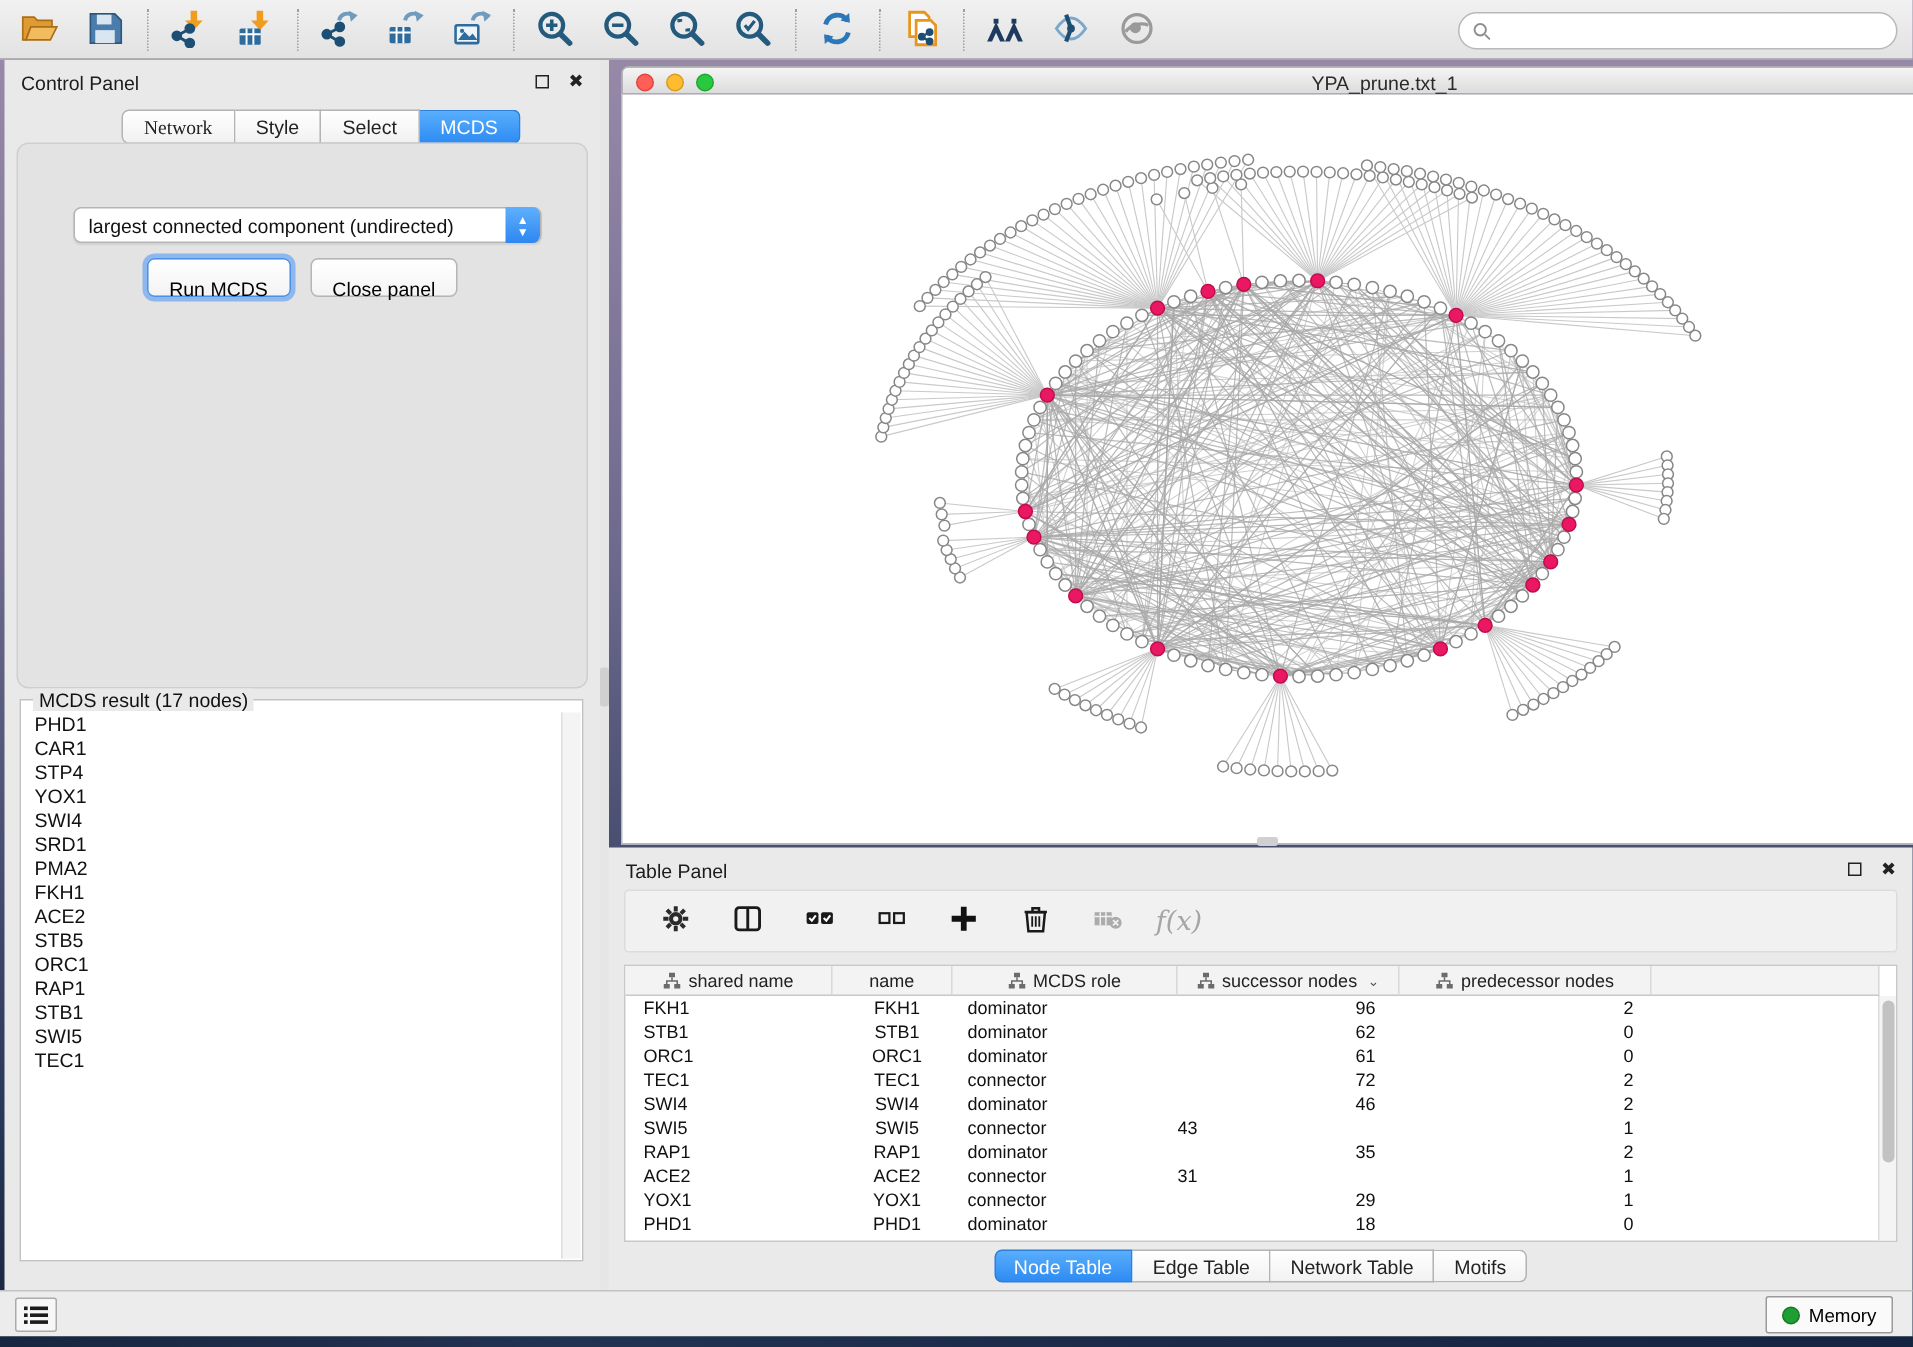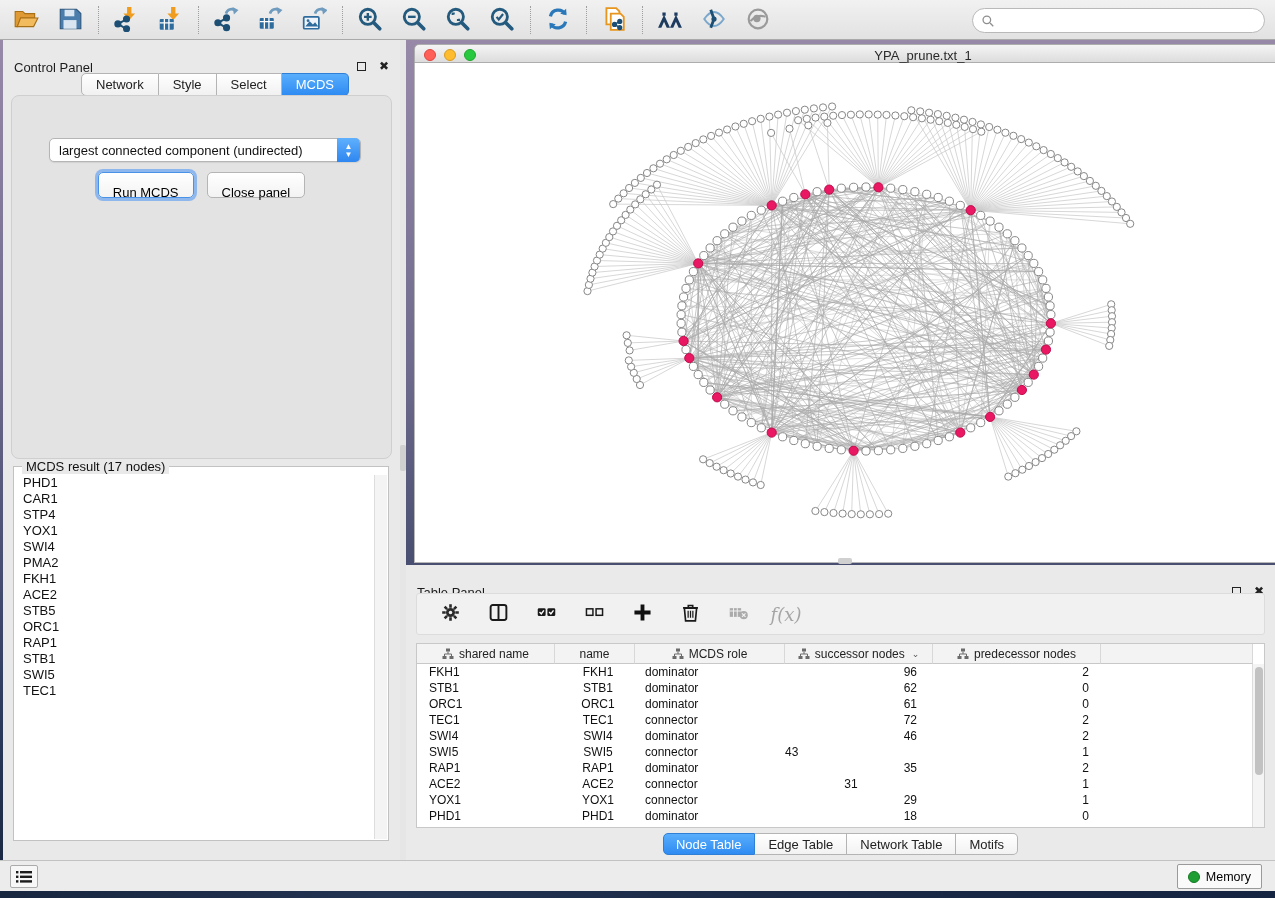--- a/index.html
+++ b/index.html
@@ -15,31 +15,31 @@
     display:flex; align-items:center; justify-content:center; border-radius:4px; cursor:pointer; }
   .tb-btn svg { width:26px; height:26px; }
   .tb-sep { position:absolute; top:6px; width:0; height:28px; border-left:1px dotted #9e9e9e; }
   .search-wrap { position:absolute; right:10px; top:8px; width:293px; height:25px; background:#fff;
     border:1px solid #b9b9b9; border-radius:13px; display:flex; align-items:center; padding-left:8px; }
   .search-wrap svg { width:14px; height:14px; margin-right:5px; flex:none; }
   .search-input { border:none; outline:none; background:transparent; width:250px; height:20px; font-size:12px; }
 
   
   .control-panel { position:absolute; left:3px; top:40px; width:397px; height:820px; background:#e9e9e9; }
-  .panel-title-row { position:absolute; left:0; top:12px; width:100%; height:28px; }
+  .panel-title-row { position:absolute; left:0; top:0; width:100%; height:28px; }
   .panel-title { position:absolute; left:11px; top:8px; font-size:13px; color:#1c1c1c; }
   .win-mini-icons { position:absolute; right:10px; top:8px; display:flex; gap:11px; }
   .mini-icon { width:12px; height:12px; display:flex; align-items:center; justify-content:center;
     font-size:12px; color:#222; cursor:pointer; line-height:12px; }
   .float-glyph { width:9px; height:9px; border:1.6px solid #222; }
 
   .cp-tabs { position:absolute; left:78px; top:33px; height:23px; display:flex; }
   .cp-tab { height:23px; border:1px solid #b4b4b4; border-left:none; background:linear-gradient(180deg,#ffffff,#f1f1f1);
     display:flex; align-items:center; justify-content:center; padding:0 14px; font-size:13px; cursor:pointer; }
-  .cp-tab:first-child { border-left:1px solid #b4b4b4; border-radius:5px 0 0 5px; }
+  .cp-tab:first-child { border-left:1px solid #b4b4b4; border-radius:5px 0 0 5px;font-family:Liberation Serif, serif; }
   .cp-tab:last-child { border-radius:0 5px 5px 0; }
   .cp-tab.active { background:linear-gradient(180deg,#59aefc,#2e8bf2); color:#fff; border-color:#2f7fd6; }
 
   .cp-content { position:absolute; left:8px; top:55px; width:381px; height:364px; background:#e3e3e3;
     border:1px solid #cfcfcf; border-radius:8px; }
   .crit-label { position:absolute; top:19px; width:100%; text-align:center; font-size:13px; color:#111; }
   .crit-select { position:absolute; left:37px; top:42px; width:312px; height:24px; background:#fff;
     border:1px solid #b5b5b5; border-radius:5px; display:flex; align-items:center; cursor:pointer;
     box-shadow:0 1px 1px rgba(0,0,0,.08); }
   .crit-select-text { padding-left:9px; font-size:13px; color:#111; white-space:nowrap; }
@@ -306,20 +306,21 @@
     </div>
 
     <div class="mcds-fieldset">
       <span class="mcds-legend">MCDS result (17 nodes)</span>
       <div class="mcds-list" id="mcds-list">
           <div class="mcds-item">PHD1</div>
           <div class="mcds-item">CAR1</div>
           <div class="mcds-item">STP4</div>
           <div class="mcds-item">YOX1</div>
           <div class="mcds-item">SWI4</div>
+          <div class="mcds-item">SRD1</div>
           <div class="mcds-item">PMA2</div>
           <div class="mcds-item">FKH1</div>
           <div class="mcds-item">ACE2</div>
           <div class="mcds-item">STB5</div>
           <div class="mcds-item">ORC1</div>
           <div class="mcds-item">RAP1</div>
           <div class="mcds-item">STB1</div>
           <div class="mcds-item">SWI5</div>
           <div class="mcds-item">TEC1</div>
         </div>
@@ -1332,21 +1333,21 @@
             <div class="nt-cell" style="width:138px;padding-left:12px">RAP1</div>
             <div class="nt-cell" style="width:80px;padding-left:6px;text-align:center">RAP1</div>
             <div class="nt-cell" style="width:150px;padding-left:10px">dominator</div>
             <div class="nt-cell" style="width:148px;text-align:right;padding-right:16px">35</div>
             <div class="nt-cell" style="width:168px;text-align:right;padding-right:12px">2</div>
           </div>
           <div class="nt-row">
             <div class="nt-cell" style="width:138px;padding-left:12px">ACE2</div>
             <div class="nt-cell" style="width:80px;padding-left:6px;text-align:center">ACE2</div>
             <div class="nt-cell" style="width:150px;padding-left:10px">connector</div>
-            <div class="nt-cell" style="width:148px;text-align:center;padding-right:16px">31</div>
+            <div class="nt-cell" style="width:148px;text-align:left;padding-right:16px">31</div>
             <div class="nt-cell" style="width:168px;text-align:right;padding-right:12px">1</div>
           </div>
           <div class="nt-row">
             <div class="nt-cell" style="width:138px;padding-left:12px">YOX1</div>
             <div class="nt-cell" style="width:80px;padding-left:6px;text-align:center">YOX1</div>
             <div class="nt-cell" style="width:150px;padding-left:10px">connector</div>
             <div class="nt-cell" style="width:148px;text-align:right;padding-right:16px">29</div>
             <div class="nt-cell" style="width:168px;text-align:right;padding-right:12px">1</div>
           </div>
           <div class="nt-row">

